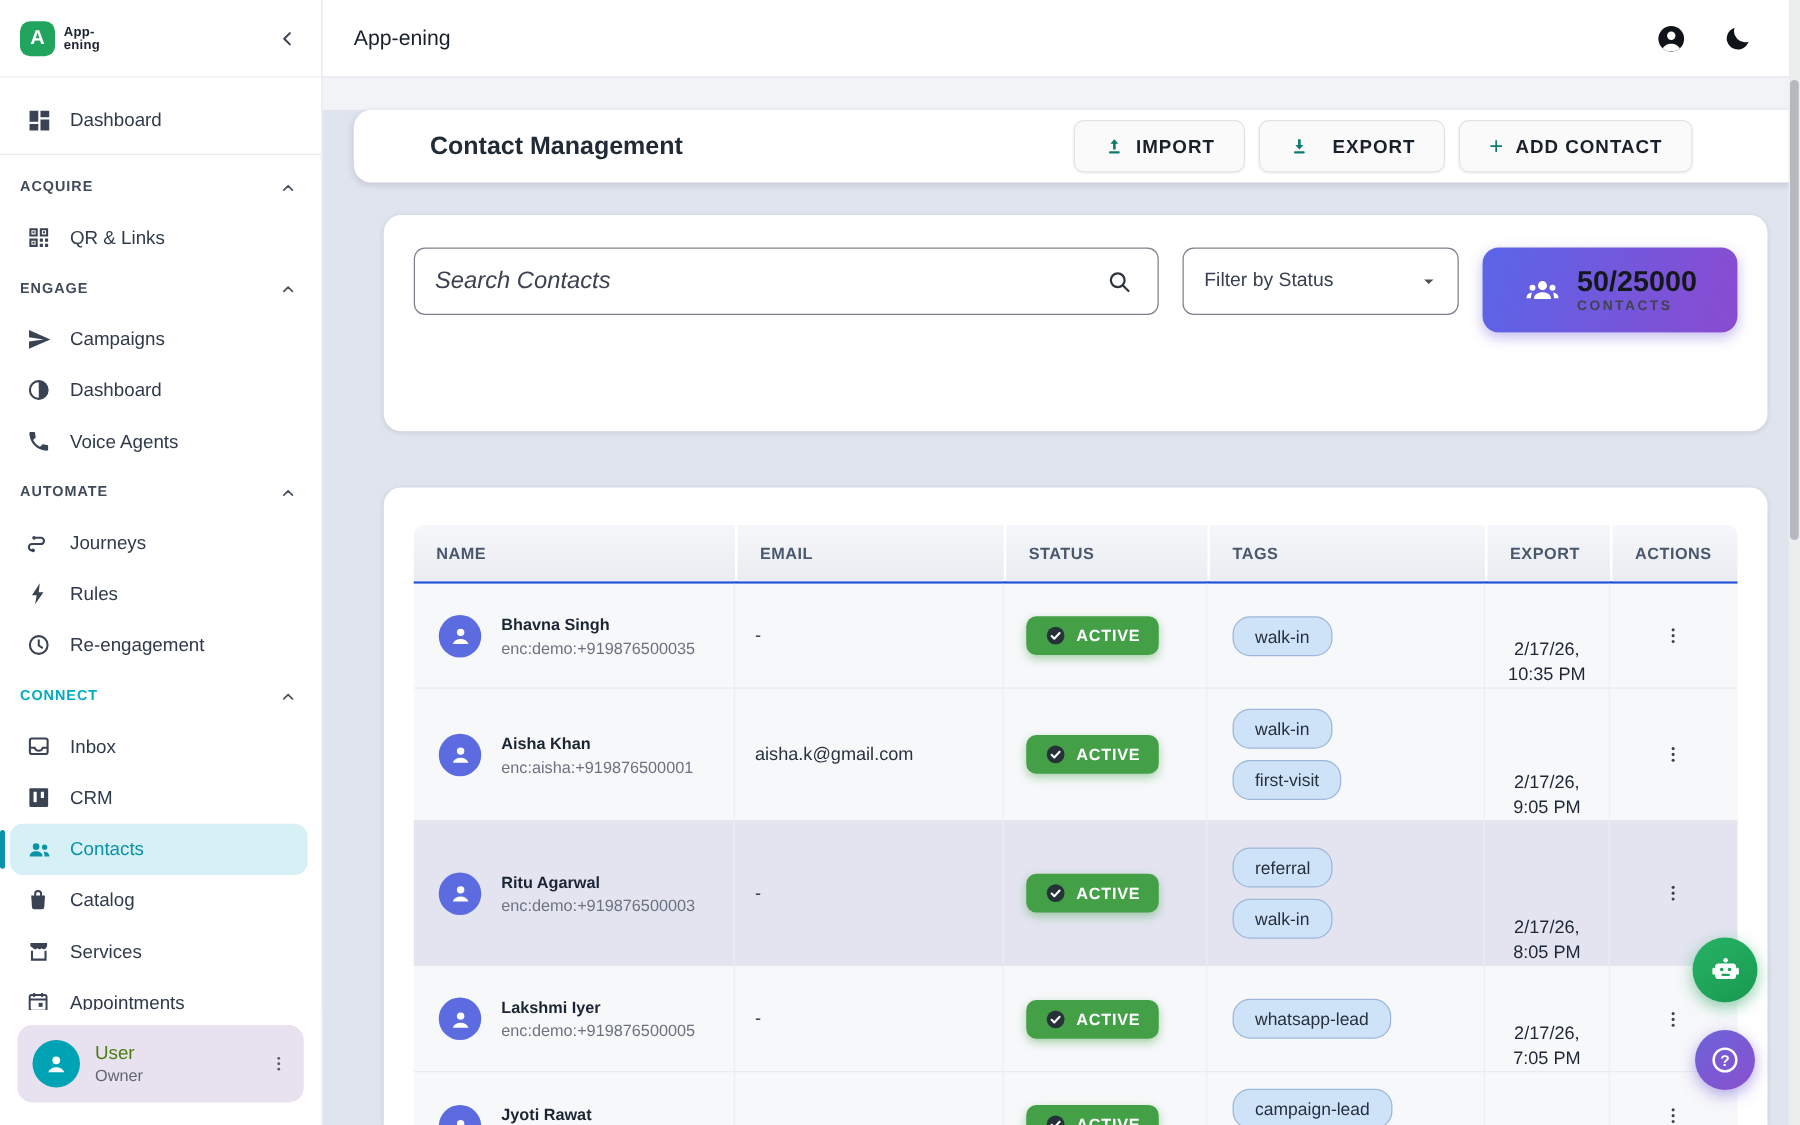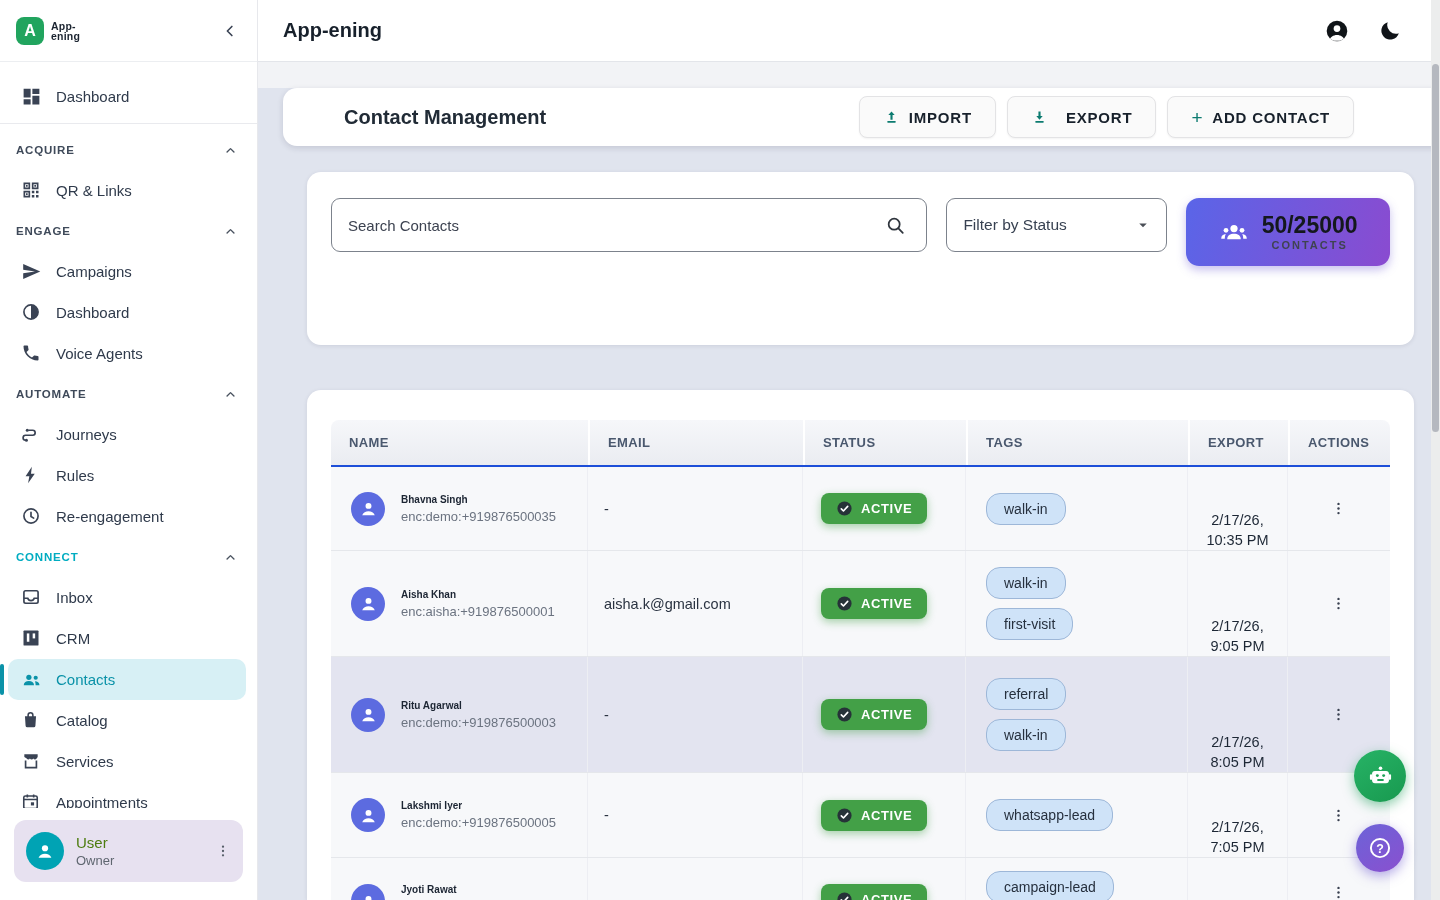--- a/index.html
+++ b/index.html
@@ -30,63 +30,63 @@
   .side-footer { position:absolute; left:0; bottom:0; width:257px; height:92px; background:#fff; }
   .user-card { margin:12px 14px 0 14px; height:62px; background:#e7e1f0; border-radius:12px; display:flex; align-items:center; padding:0 12px; }
   .user-avatar { width:38px; height:38px; border-radius:50%; background:#00a3b4; display:flex; align-items:center; justify-content:center; color:#fff; }
   .user-meta { margin-left:12px; flex:1; }
   .user-name { font-size:15px; font-weight:normal; color:#4d7c0f; }
   .user-role { font-size:13px; color:#5f6670; margin-top:2px; }
   .kebab { color:#555d68; cursor:pointer; }
 
   
   .topbar { position:absolute; left:258px; top:0; width:1182px; height:62px; background:#fff; border-bottom:1px solid #e3e5ea; display:flex; align-items:center; padding:0 38px 0 25px; z-index:3; }
-  .topbar-title { font-size:20px; font-weight:bold; color:#17202b; }
+  .topbar-title { font-size:17px; font-weight:normal; color:#17202b; }
   .topbar .spacer { flex:1; }
   .topbar-icons { display:flex; align-items:center; gap:28px; color:#101418; }
 
   
   .main { position:absolute; left:258px; top:62px; width:1182px; height:838px; background:#e0e4ee; }
   .top-strip { height:26px; background:#f2f3f6; }
 
   .header-card { position:absolute; left:25px; top:26px; width:1157px; height:58px; background:#fff; border-radius:14px 0 0 14px; box-shadow:0 2px 6px rgba(25,30,60,.14); display:flex; align-items:center; padding:0 86px 0 61px; }
   .page-title { font-size:20px; font-weight:600; color:#212b36; flex:1; }
   .hdr-btn { height:42px; display:flex; align-items:center; gap:9px; padding:0 23px; background:#fafafa; border:1px solid #e3e3e5; border-radius:8px; box-shadow:0 1px 2px rgba(0,0,0,.05); font-size:15px; font-weight:bold; letter-spacing:.8px; color:#17202b; margin-left:11px; cursor:pointer; }
   .hdr-btn .ic { color:#0c7b70; }
   .plus-glyph { color:#0c7b70; font-size:19px; font-weight:normal; line-height:1; }
 
   .search-card { position:absolute; left:49px; top:110px; width:1107px; height:173px; background:#fff; border-radius:14px; box-shadow:0 1px 4px rgba(25,30,60,.10); padding:26px 24px 0 24px; display:flex; align-items:flex-start; gap:19px; }
   .search-box { width:597px; height:54px; border:1px solid #7c828c; border-radius:9px; display:flex; align-items:center; padding:0 20px 0 16px; }
-  .search-box input { flex:1; border:none; outline:none; font-size:15px; color:#be185d; font-family:"Liberation Sans",sans-serif; background:transparent; }
+  .search-box input { flex:1; border:none; outline:none; font-size:19px; color:#be185d; font-family:"Liberation Sans",sans-serif; background:transparent;font-style:italic; }
   .search-box input::placeholder { color:#3c4250; opacity:1; }
   .search-box .ic { color:#2f353d; }
   .filter-box { width:221px; height:54px; border:1px solid #7c828c; border-radius:9px; display:flex; align-items:center; justify-content:space-between; padding:0 14px 0 16px; font-size:15.5px; color:#374151; cursor:pointer; }
   .filter-box .ic { color:#4a4f57; }
-  .count-badge { width:204px; height:68px; border-radius:13px; background:linear-gradient(105deg,#5a65e8 0%,#8a4bd0 100%); box-shadow:0 4px 10px rgba(98,77,210,.35); display:flex; align-items:center; justify-content:center; gap:13px; color:#fff;text-align:center; }
+  .count-badge { width:204px; height:68px; border-radius:13px; background:linear-gradient(105deg,#5a65e8 0%,#8a4bd0 100%); box-shadow:0 4px 10px rgba(98,77,210,.35); display:flex; align-items:center; justify-content:center; gap:13px; color:#fff; }
   .count-num { font-size:23px; font-weight:800; color:#14181d; line-height:24px; }
   .count-cap { font-size:11px; font-weight:600; letter-spacing:2px; color:#3f4350; margin-top:2px; }
 
   
   .table-card { position:absolute; left:49px; top:328px; width:1107px; height:510px; background:#fff; border-radius:14px 14px 0 0; box-shadow:0 1px 4px rgba(25,30,60,.10); padding:30px 24px 0 24px; overflow:hidden; }
   .thead { display:flex; border-bottom:2px solid #1d4ed8; }
   .th { background:linear-gradient(#f6f7fa,#eaecf1); height:45px; line-height:45px; padding-left:18px; font-size:13px; font-weight:bold; color:#4a586e; letter-spacing:.4px; }
   .th + .th { margin-left:2px; }
   .th.w-name{width:257px;border-radius:8px 0 0 0;} .th.w-email{width:213px;} .th.w-status{width:161px;} .th.w-tags{width:220px;} .th.w-created{width:98px;} .th.w-actions{width:100px;border-radius:0 8px 0 0;}
 
   .trow { display:flex; background:#f7f8fa; border-bottom:1px solid #e5e7eb; }
   .trow.hl { background:#e3e4f0; }
   .cell { display:flex; align-items:center; border-right:1px solid #edeef3; }
   .cell:last-child { border-right:none; }
   .c-name{width:257px; padding-left:20px; gap:16px;} .c-email{width:215px; padding-left:16px; font-size:14.5px; color:#2a3341;}
   .c-status{width:163px; padding-left:18px;} .c-tags{width:222px; flex-direction:column; justify-content:center; align-items:flex-start; gap:9px; padding-left:20px;}
   .c-created{width:100px; flex-direction:column; justify-content:flex-end; font-size:14.5px; color:#1d2735; line-height:20px; text-align:center;}
   .c-actions{width:100px; justify-content:center;}
 
   .avatar { width:34px; height:34px; border-radius:50%; background:#5c6be0; color:#fff; display:flex; align-items:center; justify-content:center; flex:0 0 auto; }
-  .contact-name { font-size:10px; font-weight:bold; color:#1c2533; display:block; }
+  .contact-name { font-size:13px; font-weight:bold; color:#1c2533; display:block; }
   .contact-phone { font-size:13px; color:#6b7380; display:block; margin-top:4px; }
 
   .pill-active { display:inline-flex; align-items:center; gap:8px; background:#43a047; border-radius:8px; padding:7px 15px; box-shadow:0 3px 8px rgba(67,160,71,.45); color:#fff; font-size:13px; font-weight:600; letter-spacing:.6px; }
   .tag { display:inline-block; background:#cfe3f8; border:1px solid #9db7d8; border-radius:14px; padding:7px 17px; font-size:14px; color:#26303e; }
 
   
   .trow.cut { height:110px; }
   .trow.cut .cell { align-items:flex-start; padding-top:26px; }
   .trow.cut .c-tags { padding-top:13px; justify-content:flex-start; }
   .trow.cut .c-created { padding-top:26px; }

